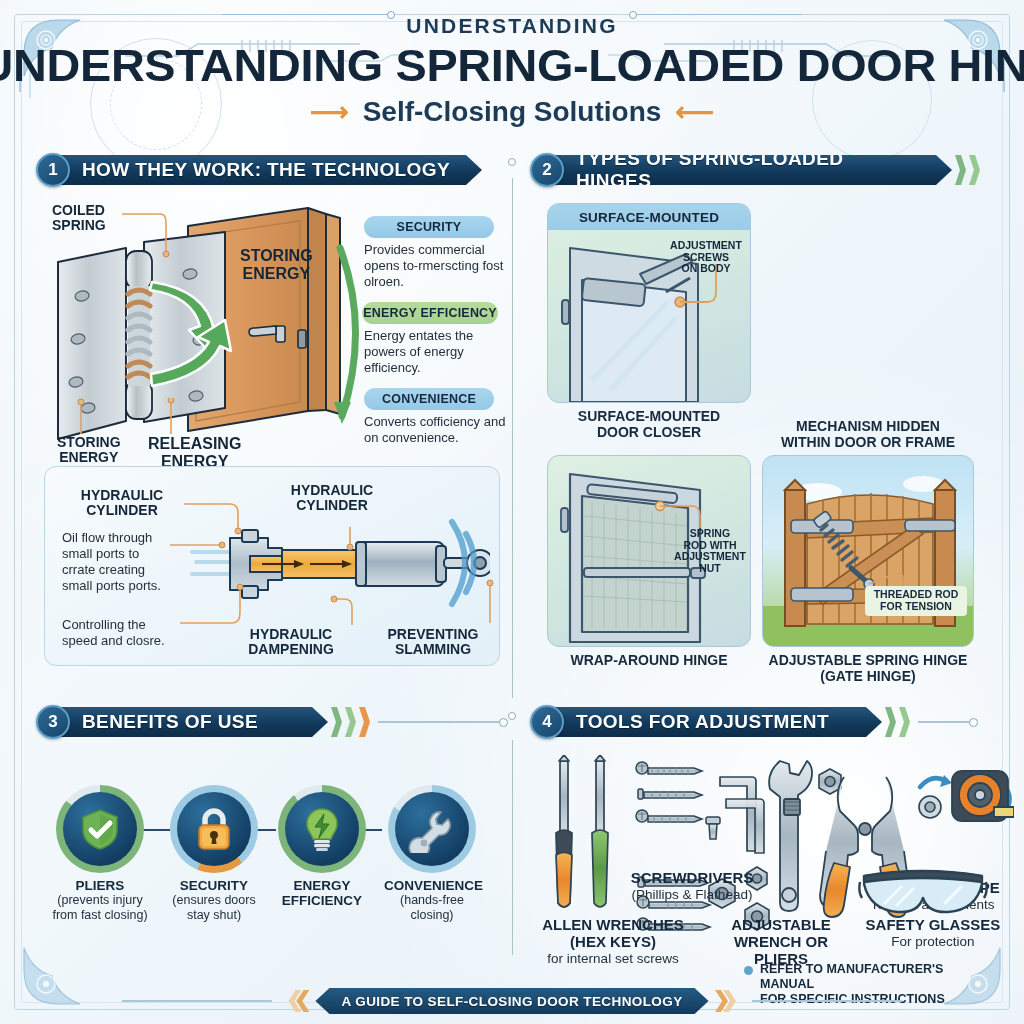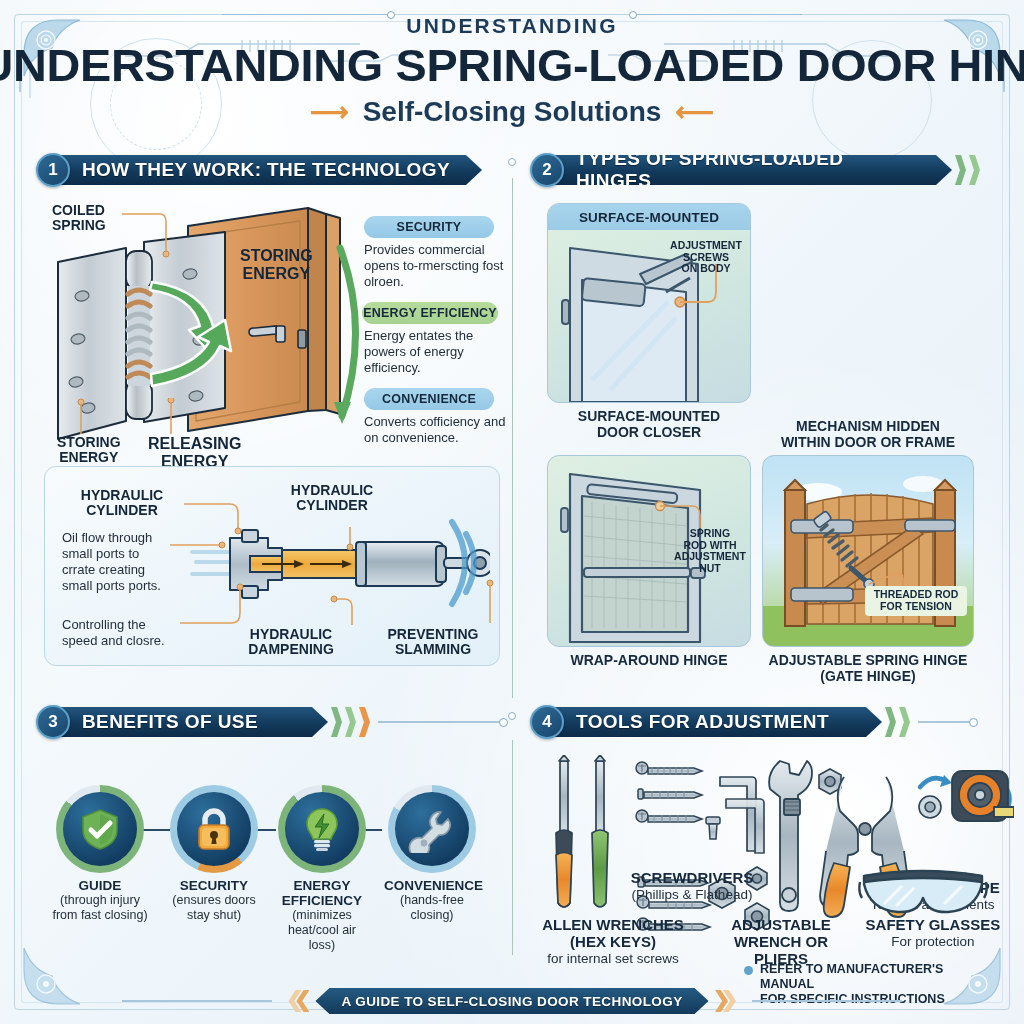--- a/index.html
+++ b/index.html
@@ -542,22 +542,22 @@
   <div class="ben" style="left:52px;top:785px;">
     <div class="ring" style="background:conic-gradient(#7cb47a 0deg 310deg,#dfe9ef 310deg 360deg);">
       <div class="inner">
         <svg width="48" height="48" viewBox="0 0 48 48">
           <path d="M24 5 L41 12 V25 C41 35 33 41 24 44 C15 41 7 35 7 25 V12 Z" fill="#6db355" stroke="#4f8f3c" stroke-width="1.6"></path>
           <path d="M24 9 L37 14.5 V25 C37 33 31 37.5 24 40 Z" fill="#5da347" opacity=".7"></path>
           <path d="M15 25 L21 31 L34 18" fill="none" stroke="#fff" stroke-width="5" stroke-linecap="round" stroke-linejoin="round"></path>
         </svg>
       </div>
     </div>
-    <div class="ben-title">GUIDE</div>
-    <div class="ben-sub">(through injury from fast closing)</div>
+    <div class="ben-title">PLIERS</div>
+    <div class="ben-sub">(prevents injury from fast closing)</div>
   </div>
 
   <div class="ben" style="left:166px;top:785px;">
     <div class="ring" style="background:conic-gradient(from 140deg,#e39a42 0deg 62deg,#9ecbe4 62deg 360deg);">
       <div class="inner">
         <svg width="46" height="48" viewBox="0 0 46 48">
           <path d="M14 21 V15 a9 9 0 0 1 18 0 V21" fill="none" stroke="#e8edf1" stroke-width="5.5"></path>
           <rect x="8" y="20" width="30" height="24" rx="5" fill="#f0a93c" stroke="#c2792a" stroke-width="1.6"></rect>
           <rect x="11" y="23" width="24" height="18" rx="4" fill="#f6bd5c"></rect>
           <circle cx="23" cy="30" r="4" fill="#4a3210"></circle>
@@ -575,21 +575,20 @@
         <svg width="44" height="48" viewBox="0 0 44 48">
           <path d="M22 4 C31 4 37 11 37 19 C37 26 32 29 31 34 H13 C12 29 7 26 7 19 C7 11 13 4 22 4 Z" fill="#8cc65b" stroke="#5e9a3c" stroke-width="1.6"></path>
           <rect x="14" y="35" width="16" height="3.2" rx="1.5" fill="#dfe8ee"></rect>
           <rect x="14" y="39" width="16" height="3.2" rx="1.5" fill="#dfe8ee"></rect>
           <rect x="16" y="43" width="12" height="3" rx="1.5" fill="#c8d5de"></rect>
           <path d="M24 9 L15 22 h7 l-3 11 10 -14 h-7 z" fill="#3f8f35" stroke="#2e6b26" stroke-width="1"></path>
         </svg>
       </div>
     </div>
     <div class="ben-title">ENERGY EFFICIENCY</div>
-    <div class="ben-sub">(minimizes heat/cool air loss)</div>
   </div>
 
   <div class="ben" style="left:384px;top:785px;">
     <div class="ring" style="background:conic-gradient(#9ecbe4 0deg 300deg,#dfe9ef 300deg 360deg);">
       <div class="inner">
         <svg width="48" height="48" viewBox="0 0 48 48">
           <path d="M33 7 a10 10 0 0 0 -9 16 L14 33 a10 10 0 1 0 7 7 l10 -10 a10 10 0 0 0 9 -16 l-6 6 -5 -1 -1 -5 z" fill="#d3dde4" stroke="#8496a3" stroke-width="1.7" stroke-linejoin="round"></path>
           <circle cx="16" cy="38" r="3.4" fill="#9fb0bc"></circle>
         </svg>
       </div>

